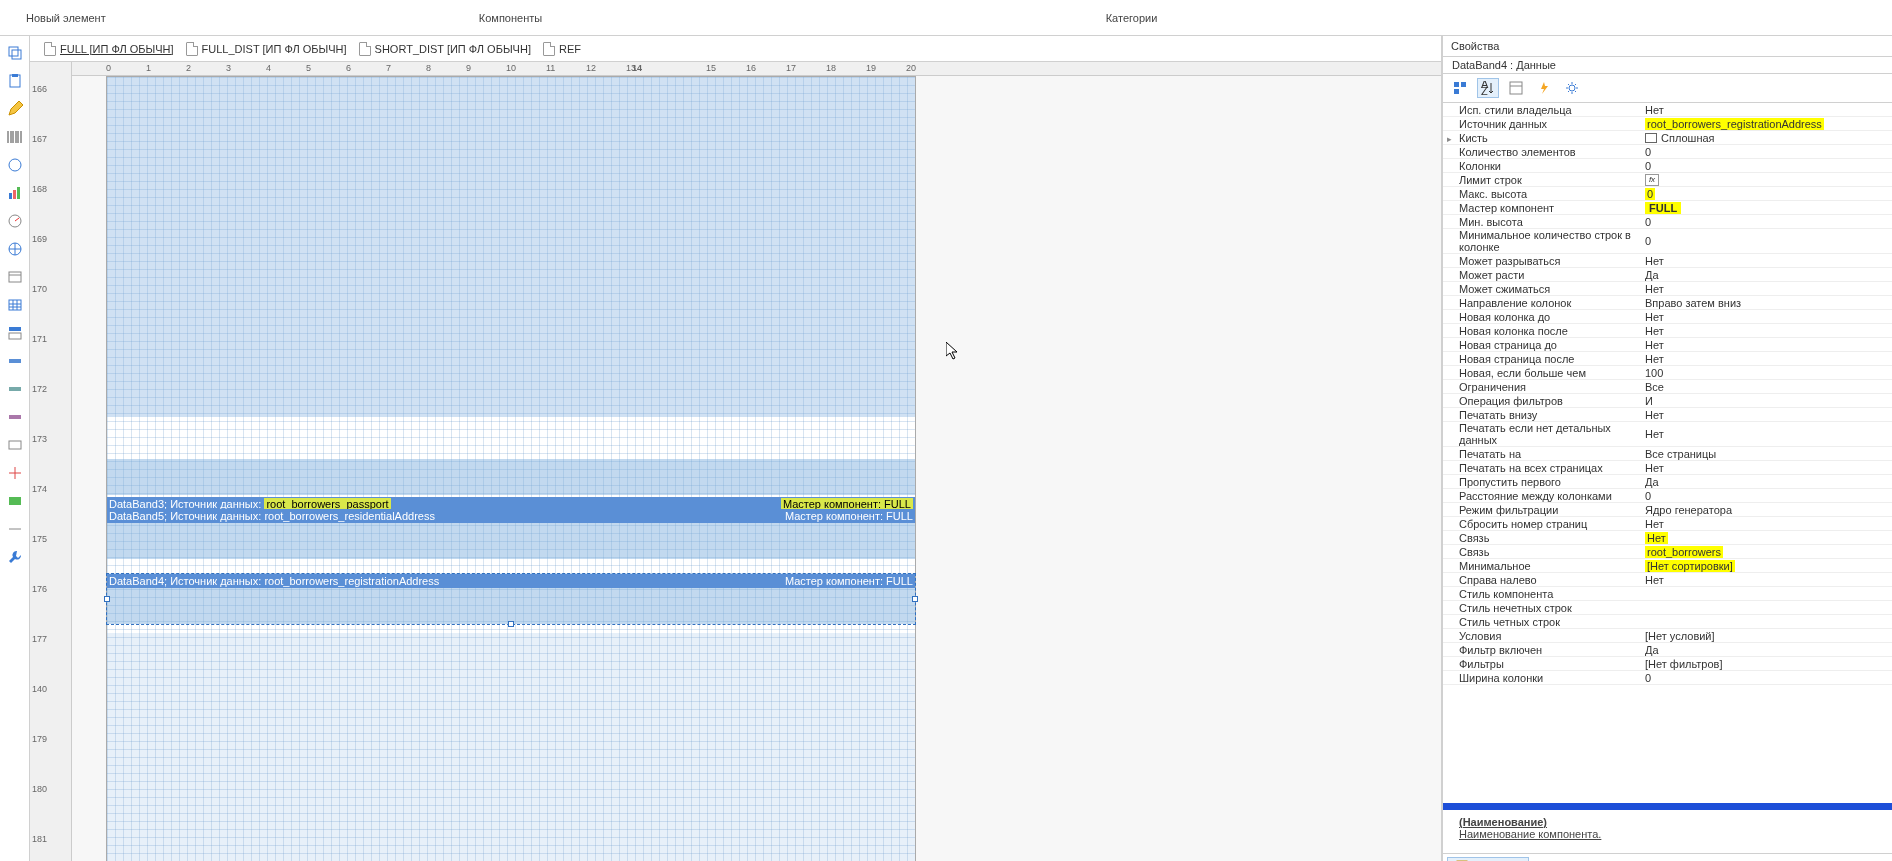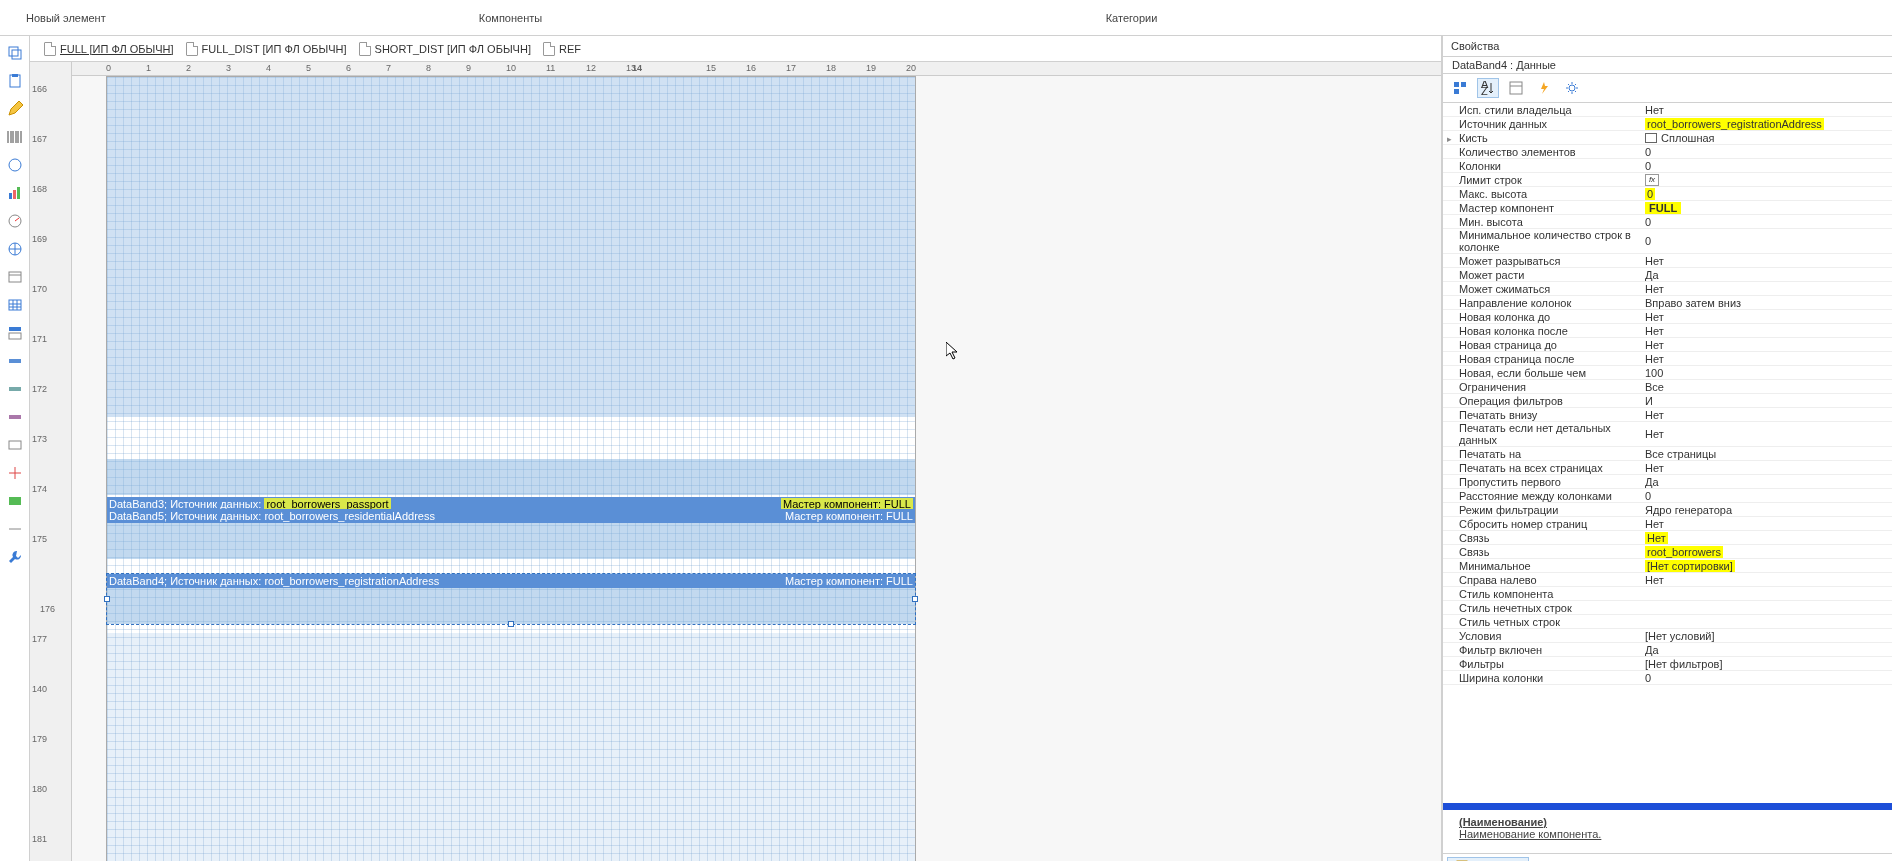--- a/index.html
+++ b/index.html
@@ -219,21 +219,21 @@
           <span class="tick" style="top: 22px;">166</span>
           <span class="tick" style="top: 72px;">167</span>
           <span class="tick" style="top: 122px;">168</span>
           <span class="tick" style="top: 172px;">169</span>
           <span class="tick" style="top: 222px;">170</span>
           <span class="tick" style="top: 272px;">171</span>
           <span class="tick" style="top: 322px;">172</span>
           <span class="tick" style="top: 372px;">173</span>
           <span class="tick" style="top: 422px;">174</span>
           <span class="tick" style="top: 472px;">175</span>
-          <span class="tick" style="top: 542px; margin-left: 8px;">176</span>
+          <span class="tick" style="top: 522px;">176</span>
           <span class="tick" style="top: 572px;">177</span>
           <span class="tick" style="top: 622px;">140</span>
           <span class="tick" style="top: 672px;">179</span>
           <span class="tick" style="top: 722px;">180</span>
           <span class="tick" style="top: 772px;">181</span>
         </div>
       <div class="hruler" id="hruler">
           <span class="tick" style="left: 34px;">0</span>
           <span class="tick" style="left: 74px;">1</span>
           <span class="tick" style="left: 114px;">2</span>

